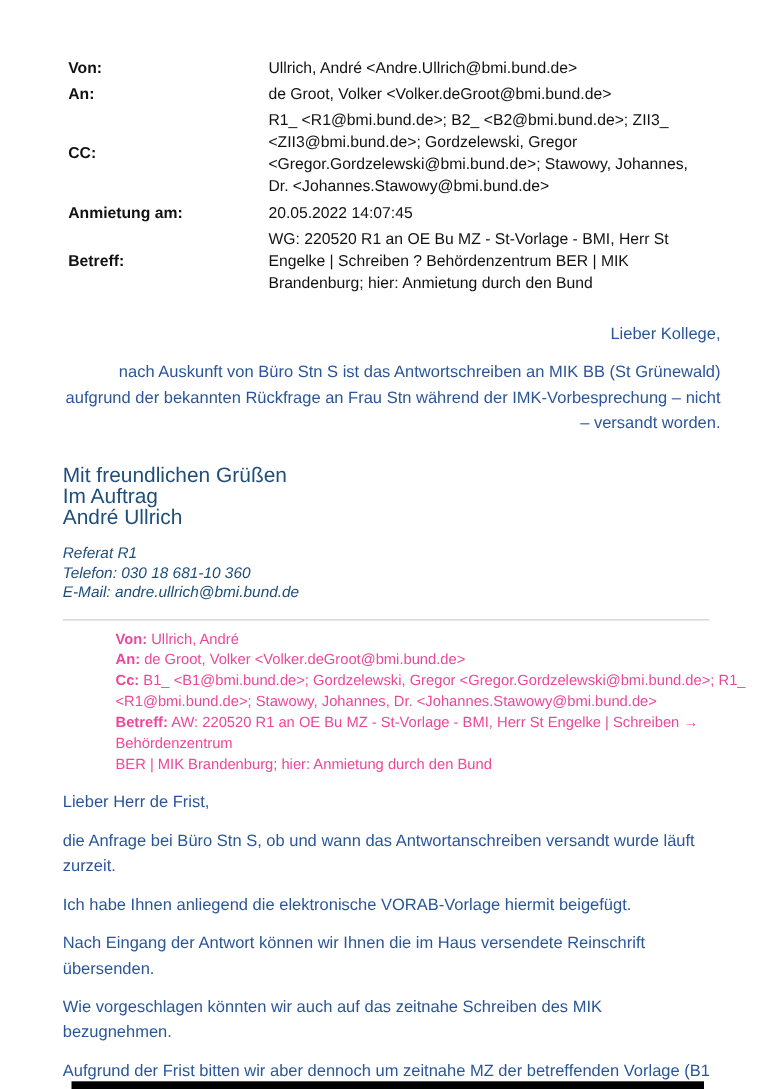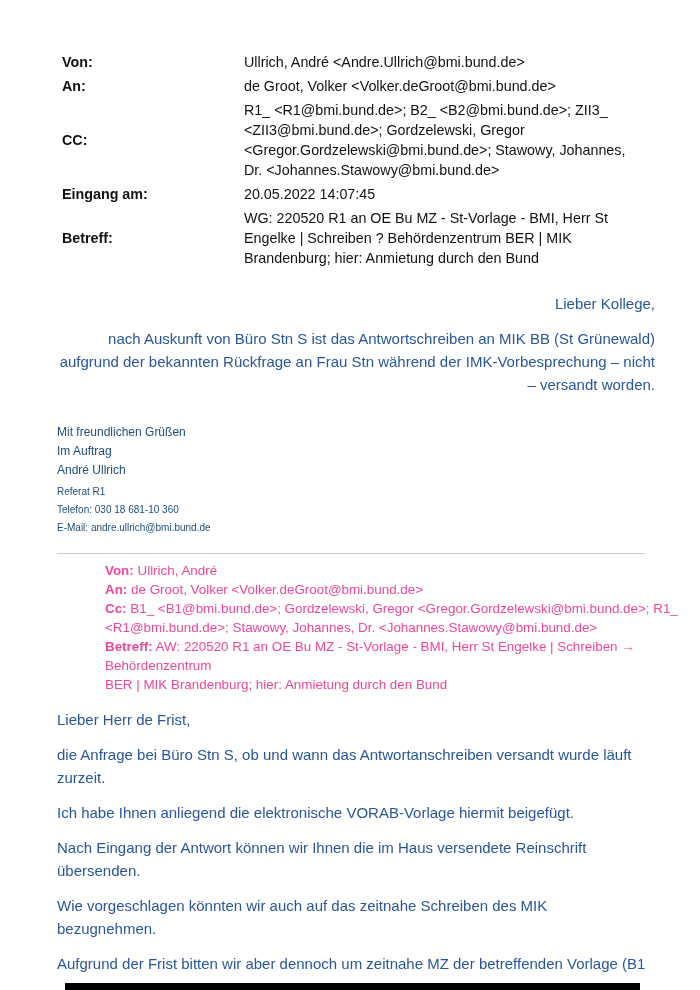--- a/index.html
+++ b/index.html
@@ -26,22 +26,22 @@
     flex:1; font-size:14.3px; line-height:20px;
     white-space:pre-line; color:#111;margin-left:12px;
   }
 
   
   .blue { color:#2a5699; font-size:15px; line-height:23px; }
   .blue p { margin:0 0 12px 0; white-space:pre-line; }
   .msg1 { margin-top:22px;text-align:right; }
 
   
-  .sig { color:#1f4e79; font-size:12px; line-height:19px; margin-top:27px; white-space:pre-line; }
-  .contact { color:#1f4e79; font-size:10px; line-height:18px; margin-top:3px; white-space:pre-line; }
+  .sig { color:#1f4e79; font-size:19px; line-height:19px; margin-top:27px; white-space:pre-line; }
+  .contact { color:#1f4e79; font-size:14px; line-height:18px; margin-top:13px; white-space:pre-line;font-style:italic; }
 
   
   .sep { border:none; border-top:1px solid #c9c9c9; margin:16px 10px 7px 0; }
 
   
   .qhdr { font-size:13.4px; line-height:19px; color:#ec4899; width:600px;margin-left:48px; }
   .qhdr p { margin:0; }
   .qhdr .ql { font-weight:bold; }
   .qhdr .qt { white-space:pre-line; }
 
@@ -68,21 +68,21 @@
       <div class="hdr-value">de Groot, Volker &lt;Volker.deGroot@bmi.bund.de&gt;</div>
     </div>
     <div class="hdr-row">
       <div class="hdr-label">CC:</div>
       <div class="hdr-value">R1_ &lt;R1@bmi.bund.de&gt;; B2_ &lt;B2@bmi.bund.de&gt;; ZII3_
 &lt;ZII3@bmi.bund.de&gt;; Gordzelewski, Gregor
 &lt;Gregor.Gordzelewski@bmi.bund.de&gt;; Stawowy, Johannes,
 Dr. &lt;Johannes.Stawowy@bmi.bund.de&gt;</div>
     </div>
     <div class="hdr-row">
-      <div class="hdr-label">Eingang am:</div>
+      <div class="hdr-label">Anmietung am:</div>
       <div class="hdr-value">20.05.2022 14:07:45</div>
     </div>
     <div class="hdr-row">
       <div class="hdr-label">Betreff:</div>
       <div class="hdr-value">WG: 220520 R1 an OE Bu MZ - St-Vorlage - BMI, Herr St
 Engelke | Schreiben ? Behördenzentrum BER | MIK
 Brandenburg; hier: Anmietung durch den Bund</div>
     </div>
   </div>
 

